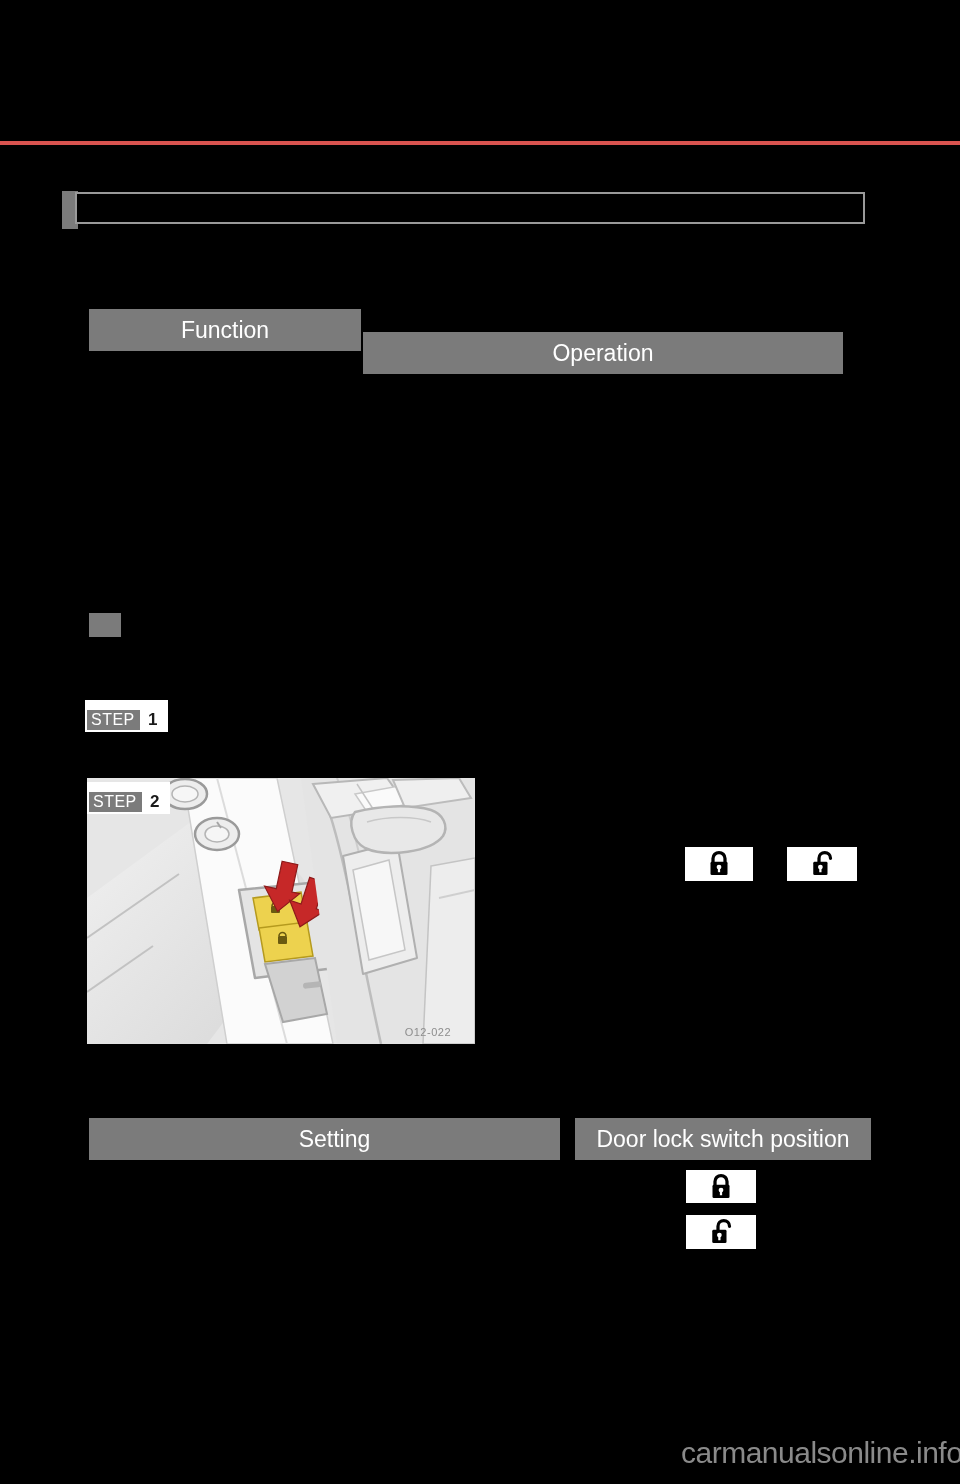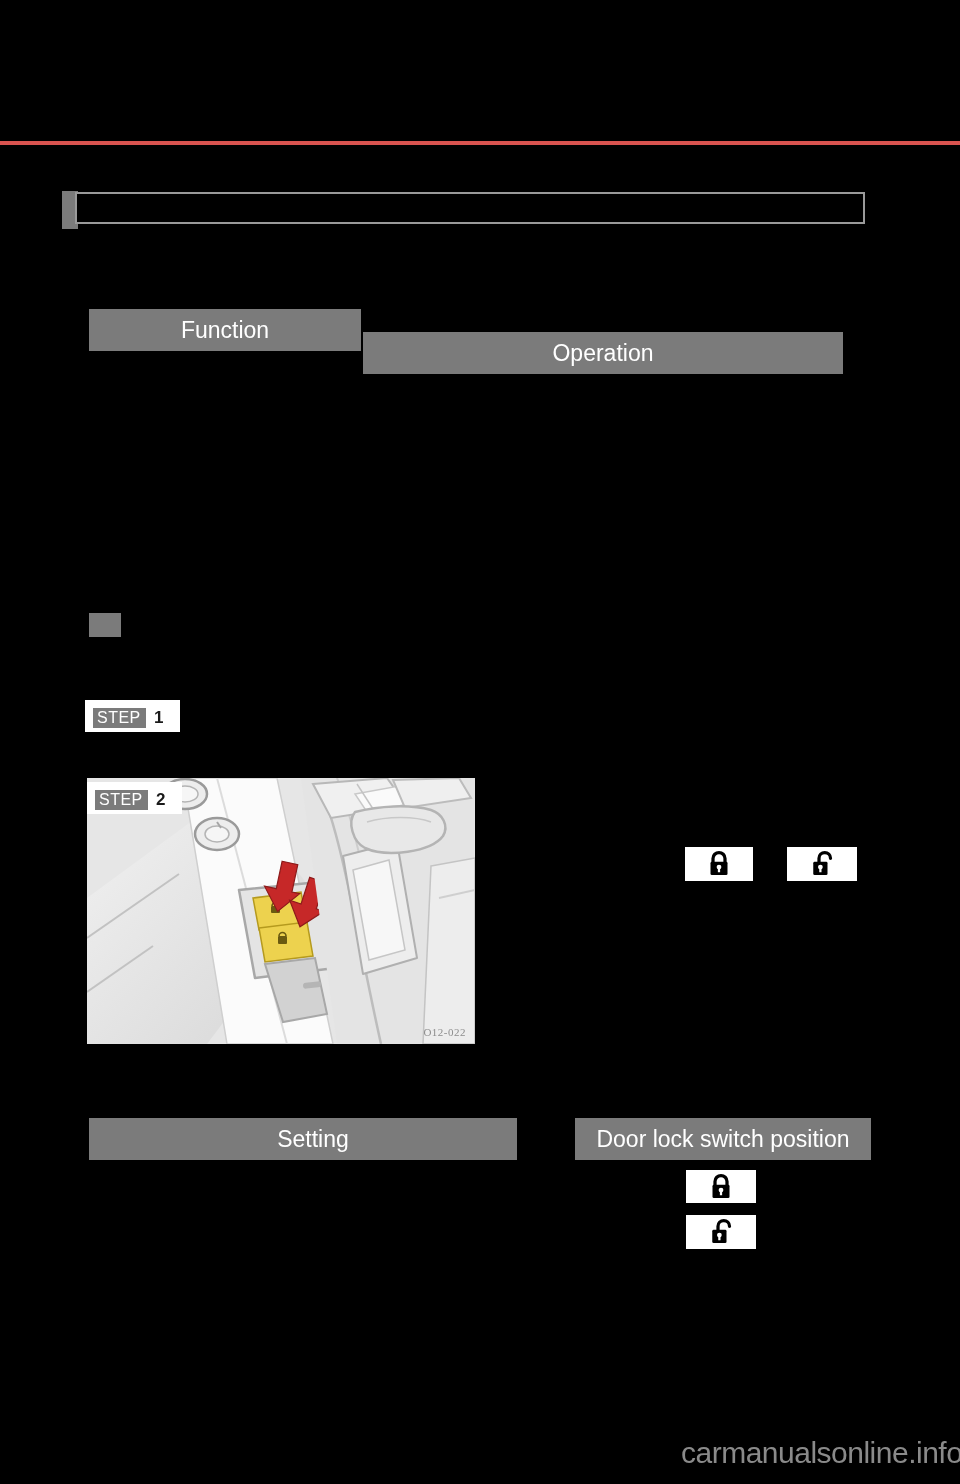--- a/index.html
+++ b/index.html
@@ -88,21 +88,21 @@
     border-left: 2px solid #000000;
   }
 
   
   #table-function-operation { left: 89px; top: 309px; width: 754px; }
   #table-function-operation .hdr.left  { width: 272px; }
   #table-function-operation .hdr.right { left: 272px; width: 482px; margin-top: 23px; }
 
   
   #table-setting-position { left: 89px; top: 1118px; width: 754px; }
-  #table-setting-position .hdr.left  { width: 428px; padding-left: 20px; }
+  #table-setting-position .hdr.left  { width: 471px; padding-left: 20px; }
   #table-setting-position .hdr.right { left: 456px; width: 298px; margin-left: 28px; }
 
   
   .bullet-square {
     position: absolute;
     left: 89px;
     top: 613px;
     width: 32px;
     height: 24px;
     background: #7b7b7b;
@@ -114,23 +114,23 @@
     color: #ffffff;
     font-size: 21px;
     line-height: 26px;
     white-space: nowrap;
   }
 
   
   .step-badge {
     position: absolute;
     display: inline-flex;
-    align-items: flex-start;
+    align-items: flex-end;
     background: #ffffff;
-    padding: 8px;
+    padding: 2px;
     box-sizing: border-box;
     height: 32px;
     z-index: 6;
   }
   .step-badge .word {
     background: #7b7b7b;
     color: #ffffff;
     font-size: 16px;
     line-height: 20px;
     padding: 0 5px 0 4px;
@@ -166,26 +166,26 @@
     position: absolute;
     left: 87px;
     top: 778px;
     width: 388px;
     height: 266px;
     background: #e9e9e9;
     overflow: hidden;
   }
   .illus .caption-id {
     position: absolute;
-    right: 9px;
+    right: 24px;
     bottom: 6px;
     color: #8d8d8d;
     font-size: 11px;
     letter-spacing: 0.5px;
-    font-family: Liberation Serif, serif;
+    font-family: Liberation Sans, sans-serif;
   }
 
   
   .lock-chip {
     position: absolute;
     background: #ffffff;
     display: flex;
     align-items: center;
     justify-content: center;
     box-sizing: border-box;

